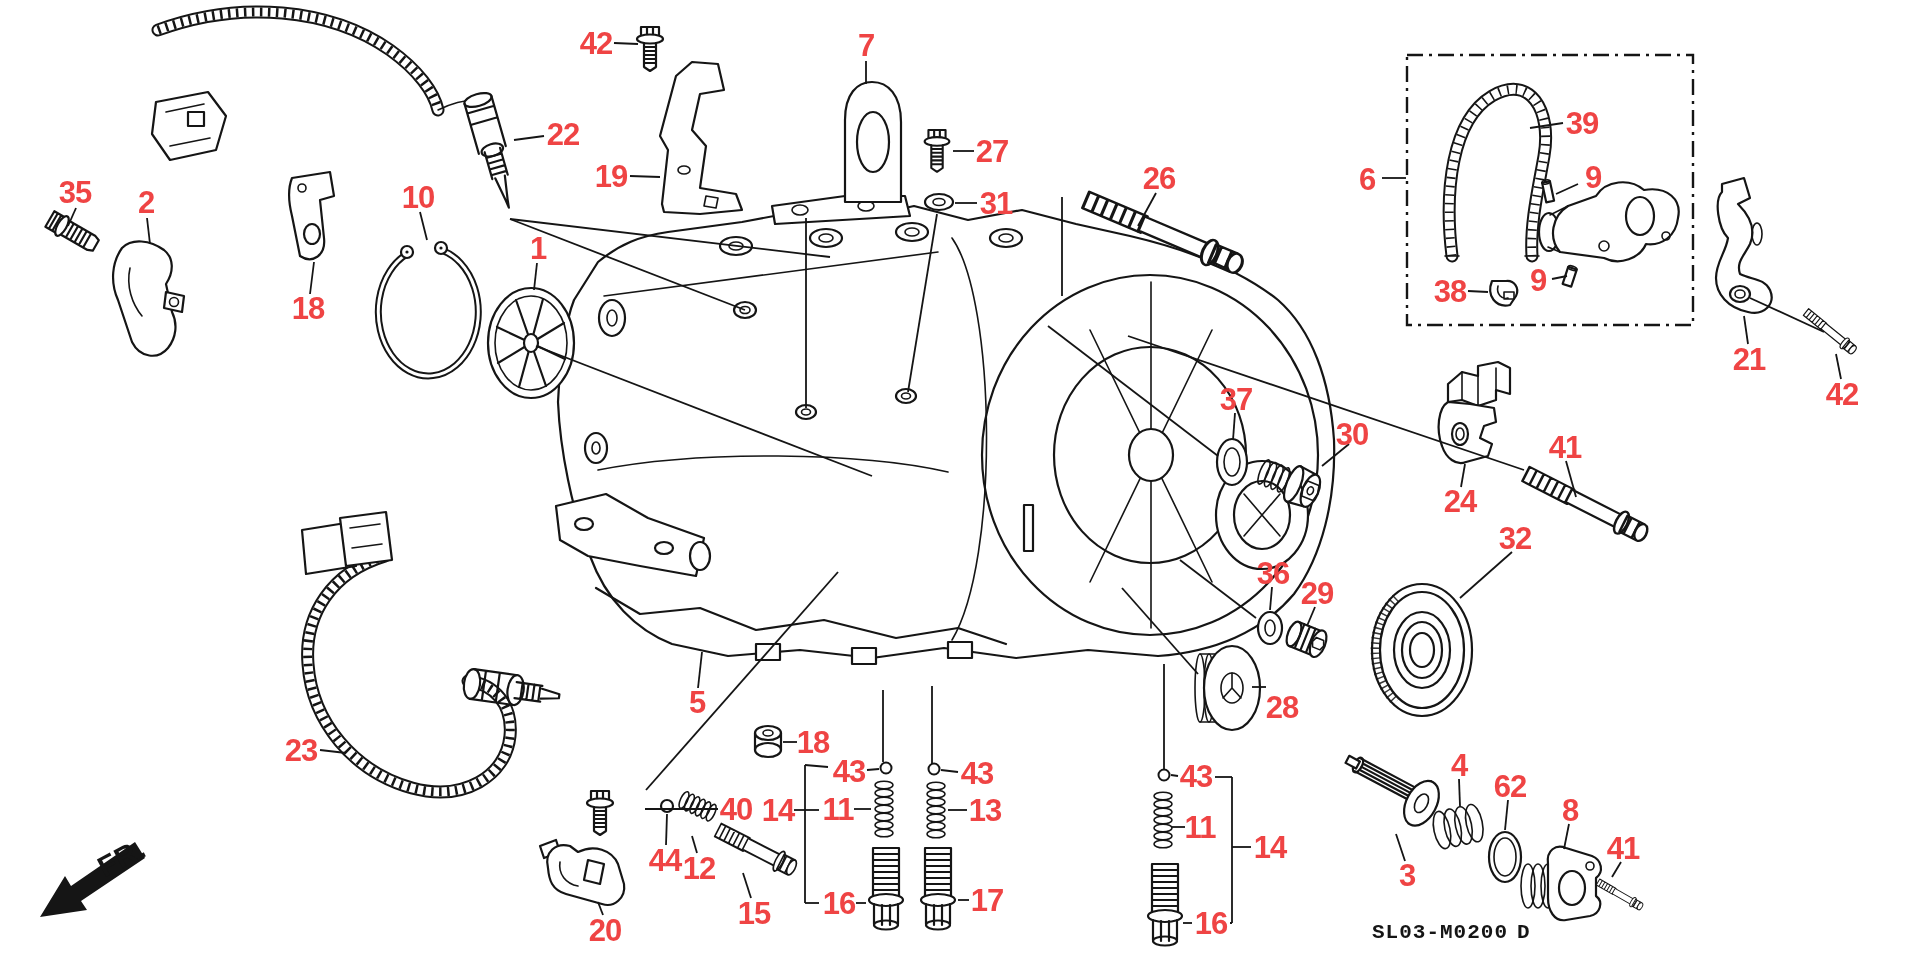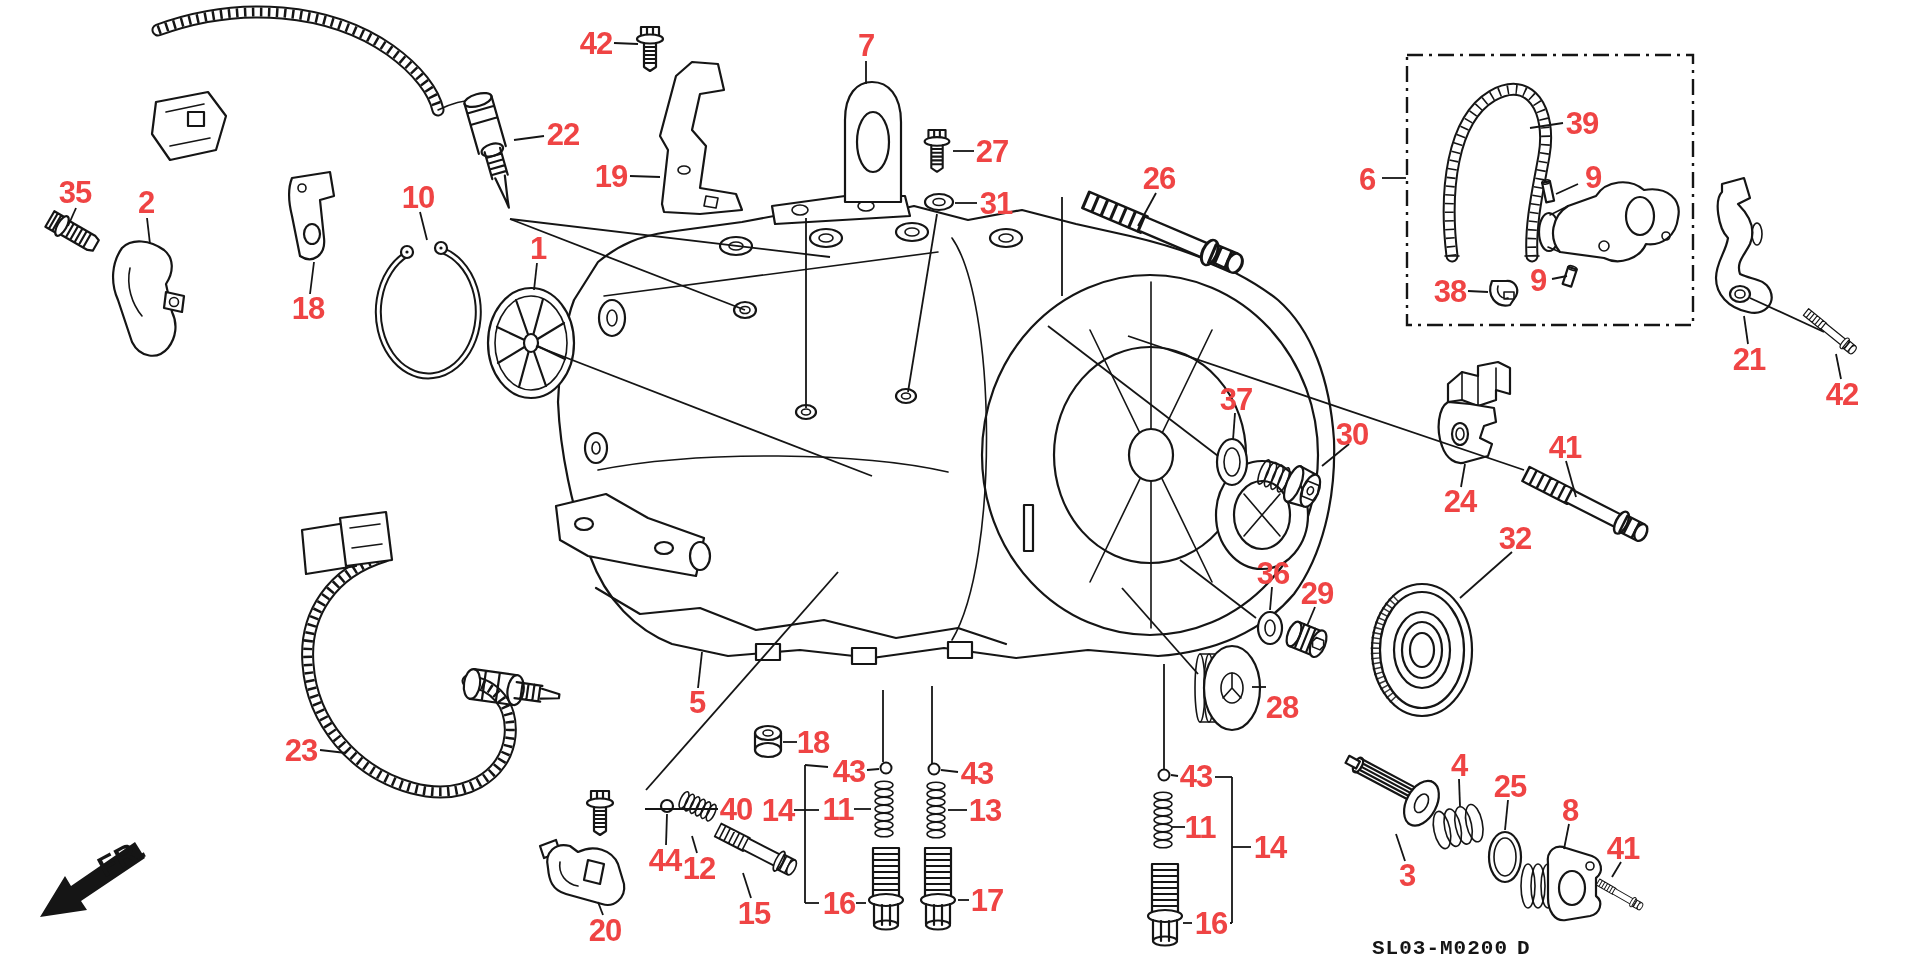--- a/index.html
+++ b/index.html
@@ -11,21 +11,21 @@
   .wh{fill:#ffffff;stroke:#151515;stroke-width:2.2;stroke-linejoin:round;}
   .blk{fill:#151515;stroke:none;}
   .tube-o{fill:none;stroke:#151515;stroke-width:13;stroke-linecap:round;}
   .tube-i{fill:none;stroke:#ffffff;stroke-width:9;stroke-linecap:round;}
   .tube-r{fill:none;stroke:#151515;stroke-width:9;stroke-dasharray:2.5,5.5;}
   .stip{fill:none;stroke:#151515;stroke-width:9;stroke-dasharray:1.5,3.5;opacity:.85;}
   #callout-layer{position:absolute;left:0;top:0;width:100%;height:100%;pointer-events:none;}
   .callout{position:absolute;transform:translate(-50%,-50%);font-weight:bold;font-size:31px;
            letter-spacing:-1px;color:#ef4444;white-space:nowrap;line-height:1;}
   .diagram-code{position:absolute;left:1372px;top:921px;font-family:"Liberation Mono",monospace;
-           font-weight:bold;font-size:21px;color:#151515;letter-spacing:1px;margin-top:16px;}
+           font-weight:bold;font-size:21px;color:#151515;letter-spacing:1px;}
   .diagram-code .sfx{margin-left:9px;}
   .fr-label{position:absolute;left:122px;top:858px;transform:translate(-50%,-50%) rotate(-28deg);
            font-weight:bold;font-size:29px;color:#151515;letter-spacing:1px;}
 </style>
 </head>
 <body>
 
 <div id="canvas">
 
 <svg id="art" width="1920" height="959" viewBox="0 0 1920 959">
@@ -465,21 +465,21 @@
       <div class="callout" style="left: 987px; top: 900px;">17</div>
       <div class="callout" style="left: 1211px; top: 923px;">16</div>
       <div class="callout" style="left: 736px; top: 809px;">40</div>
       <div class="callout" style="left: 665px; top: 860px;">44</div>
       <div class="callout" style="left: 699px; top: 868px;">12</div>
       <div class="callout" style="left: 754px; top: 913px;">15</div>
       <div class="callout" style="left: 605px; top: 930px;">20</div>
       <div class="callout" style="left: 301px; top: 750px;">23</div>
       <div class="callout" style="left: 1407px; top: 875px;">3</div>
       <div class="callout" style="left: 1459px; top: 765px;">4</div>
-      <div class="callout" style="left: 1510px; top: 786px;">25</div>
+      <div class="callout" style="left: 1510px; top: 786px;">62</div>
       <div class="callout" style="left: 1570px; top: 810px;">8</div>
       <div class="callout" style="left: 1623px; top: 848px;">41</div>
     </div>
 
 <div class="fr-label">FR.</div>
 
 <div class="diagram-code">
   <span>SL03-M0200</span><span class="sfx">D</span>
 </div>
 

